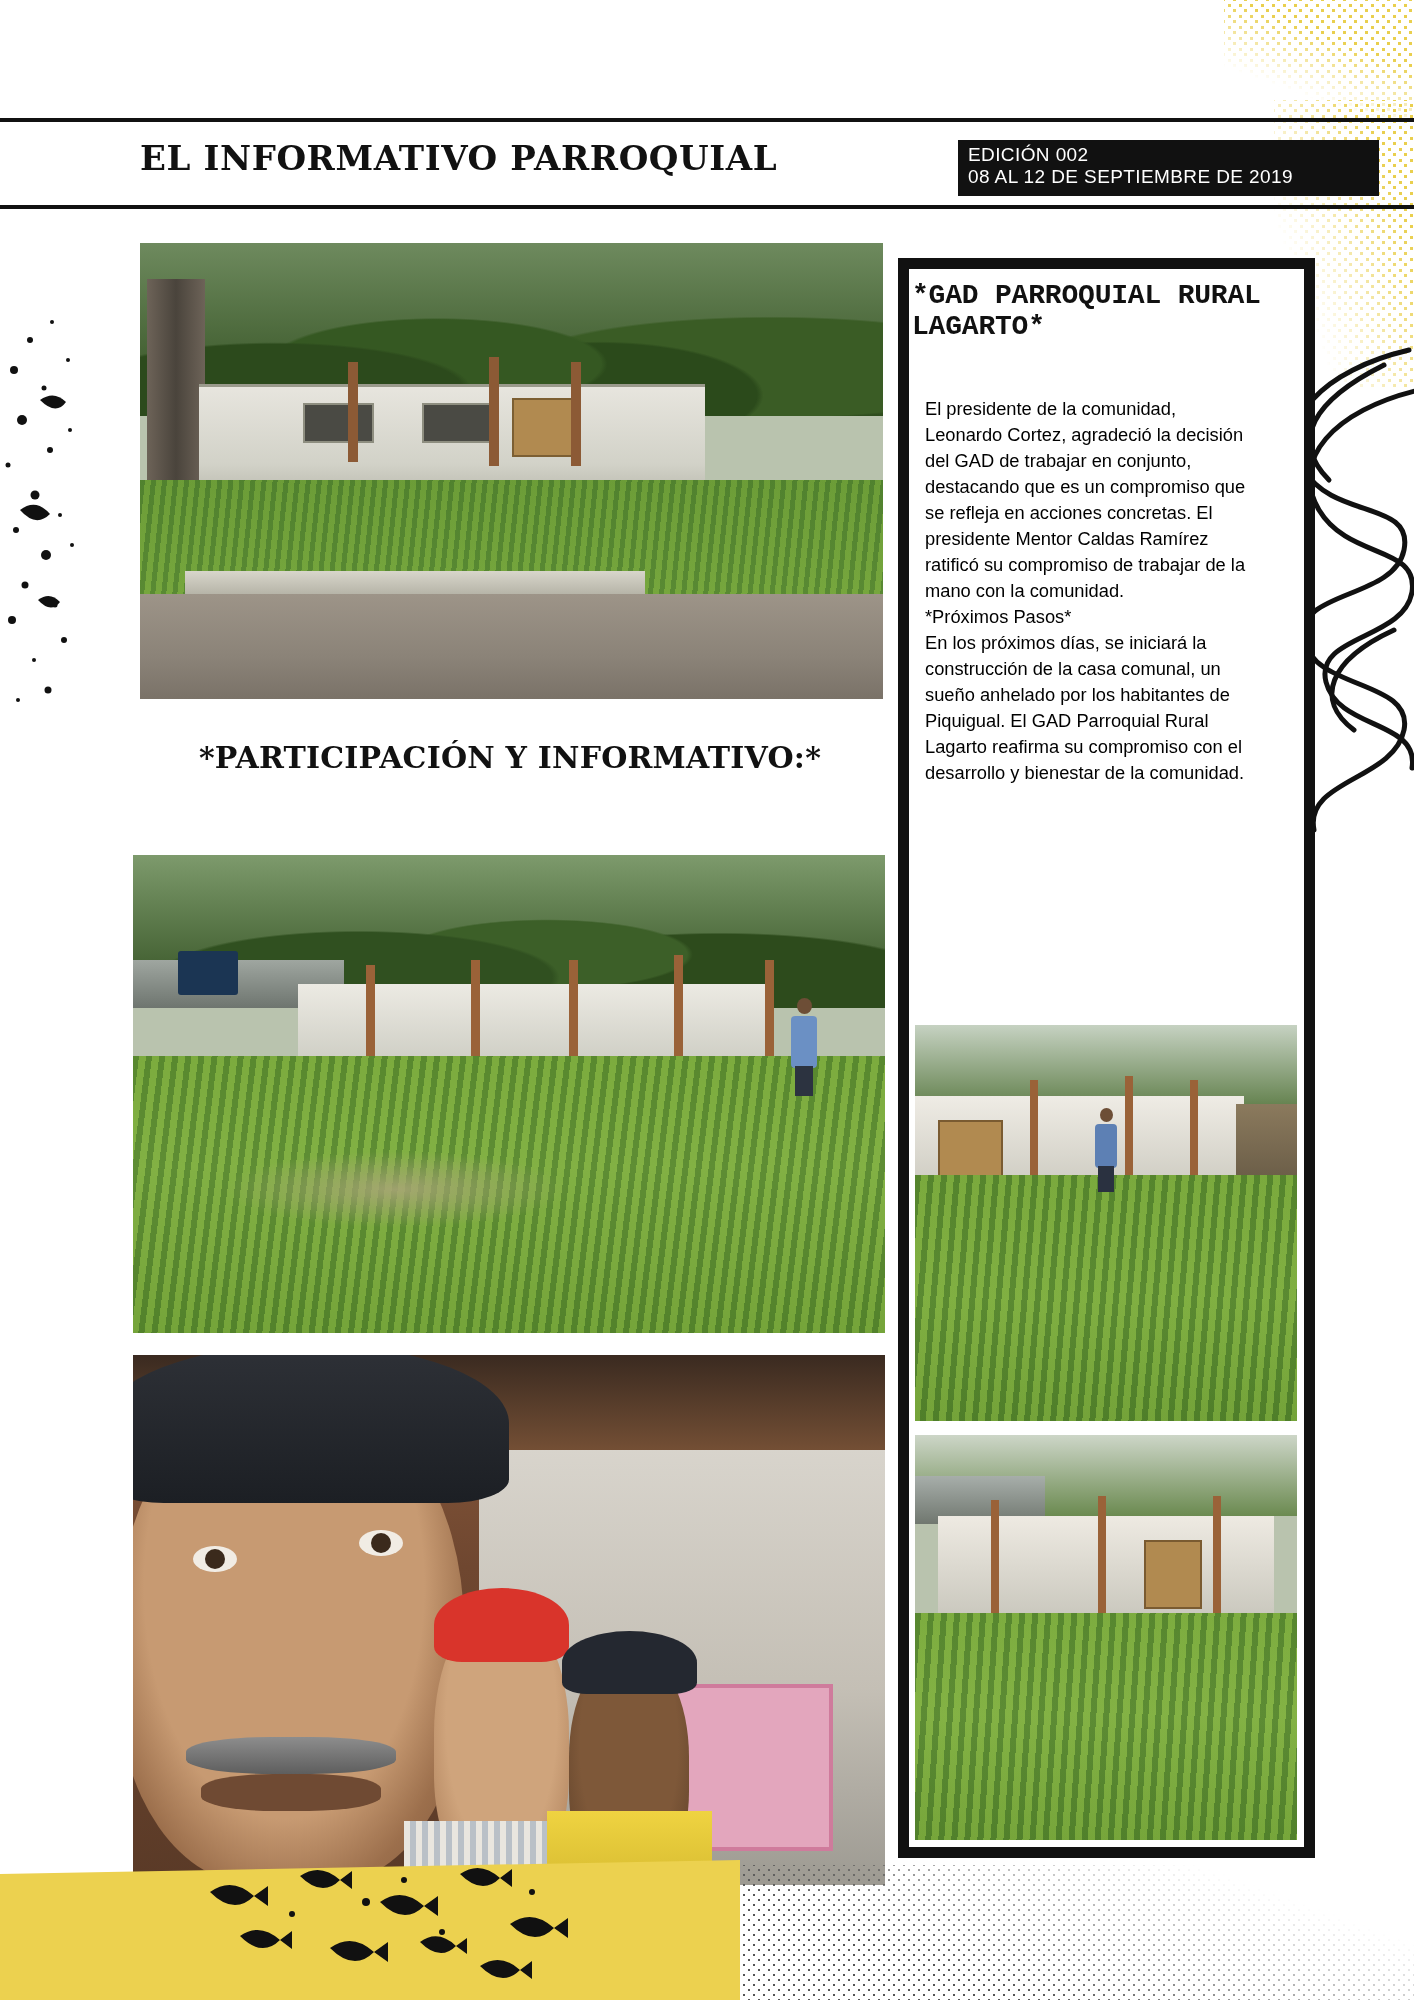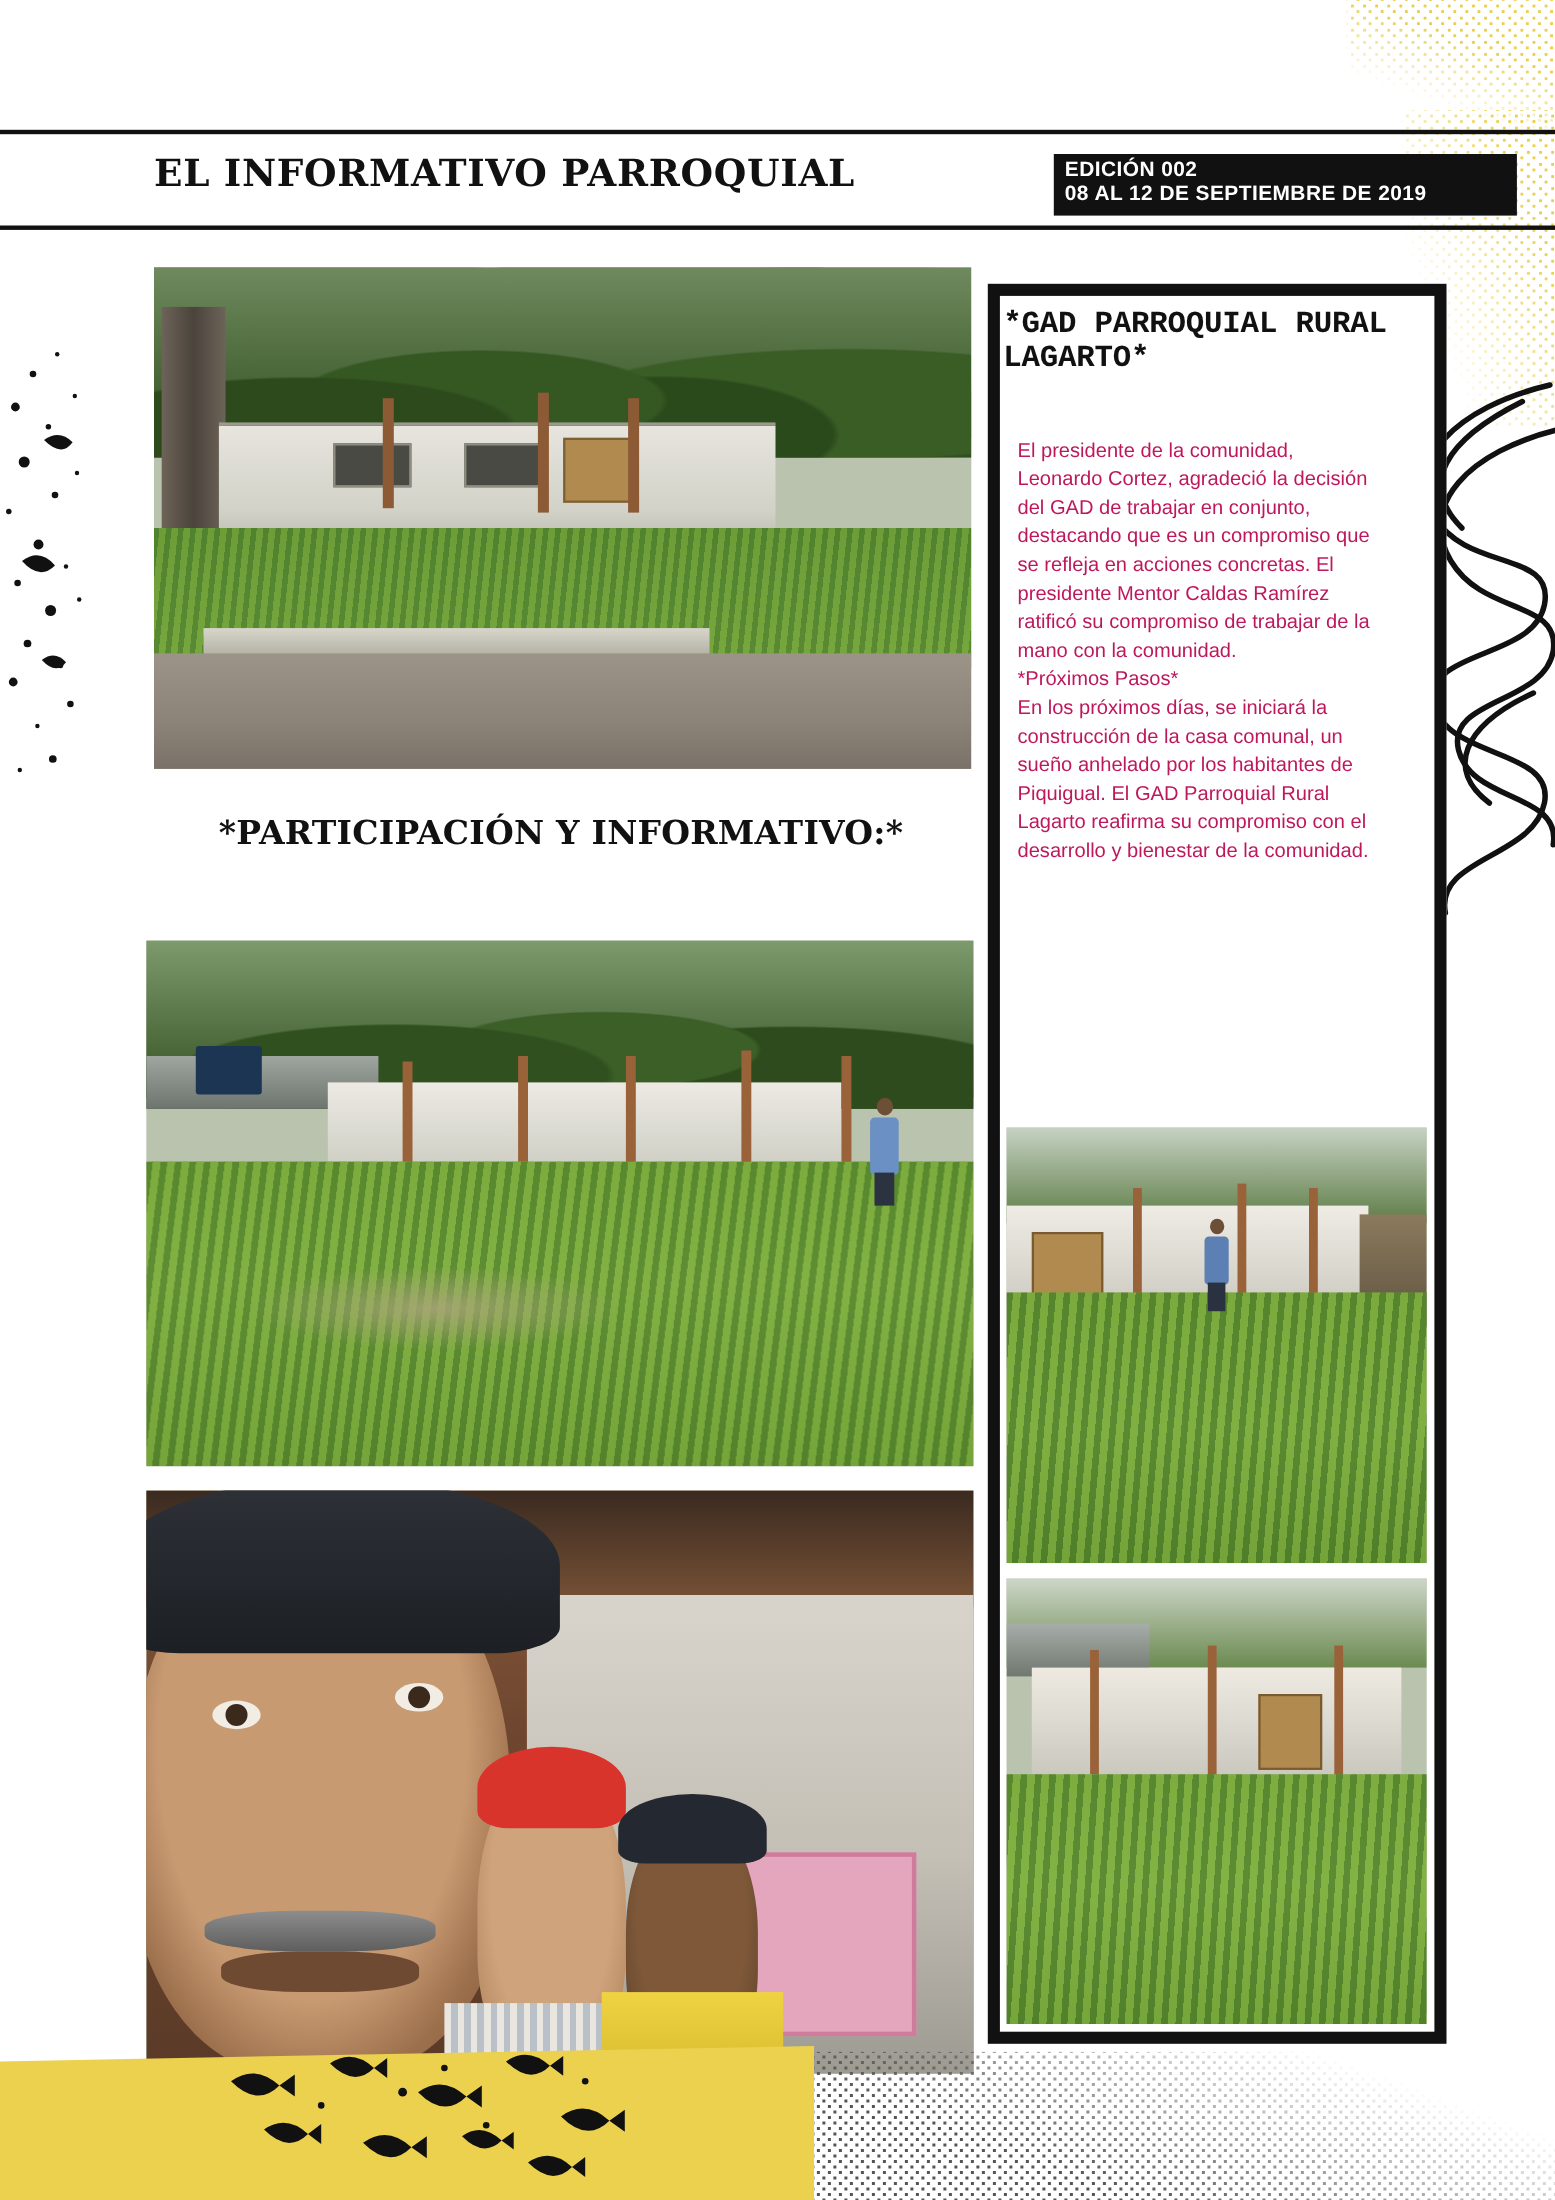--- a/index.html
+++ b/index.html
@@ -74,21 +74,21 @@
   .edition-box {
     position: absolute;
     left: 958px;
     top: 140px;
     width: 421px;
     background: #111;
     color: #fff;
     padding: 4px 10px 7px 10px;
     box-sizing: border-box;
     font-size: 19px;
-    font-weight: bold;
+    font-weight: normal;
     letter-spacing: 0.4px;
     line-height: 1.18;
   }
 
   
   .scribble {
     position: absolute;
     right: -10px;
     top: 330px;
     width: 190px;
@@ -267,21 +267,21 @@
     letter-spacing: -0.2px;
     font-family: Liberation Mono, monospace;
   }
   .article-body {
     position: absolute;
     left: 925px;
     top: 396px;
     width: 330px;
     font-size: 18.3px;
     line-height: 1.42;
-    color: #be185d;
+    color: #000000;
   }
 
   
   .caption {
     position: absolute;
     left: 140px;
     top: 740px;
     width: 740px;
     text-align: center;
     font-size: 30px;

